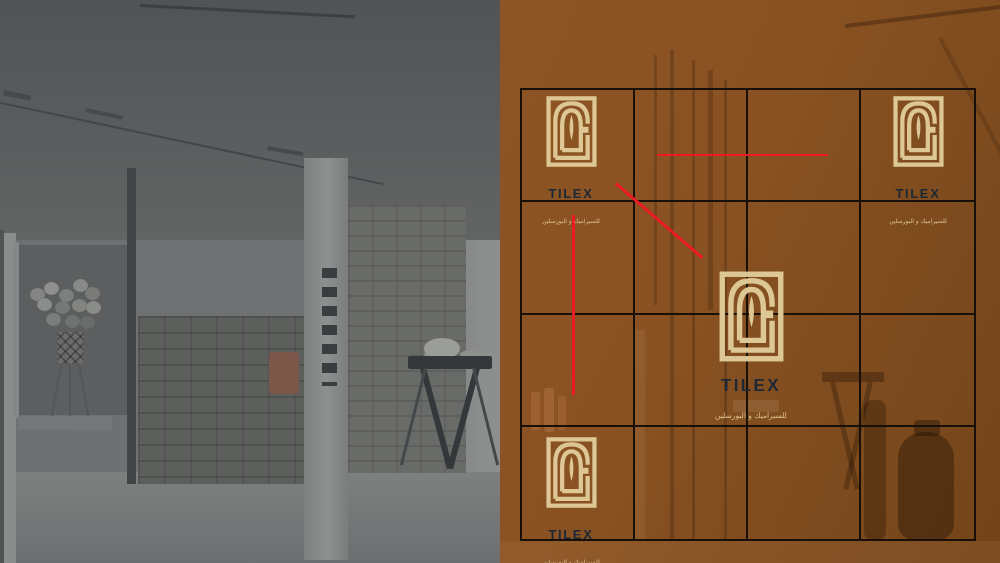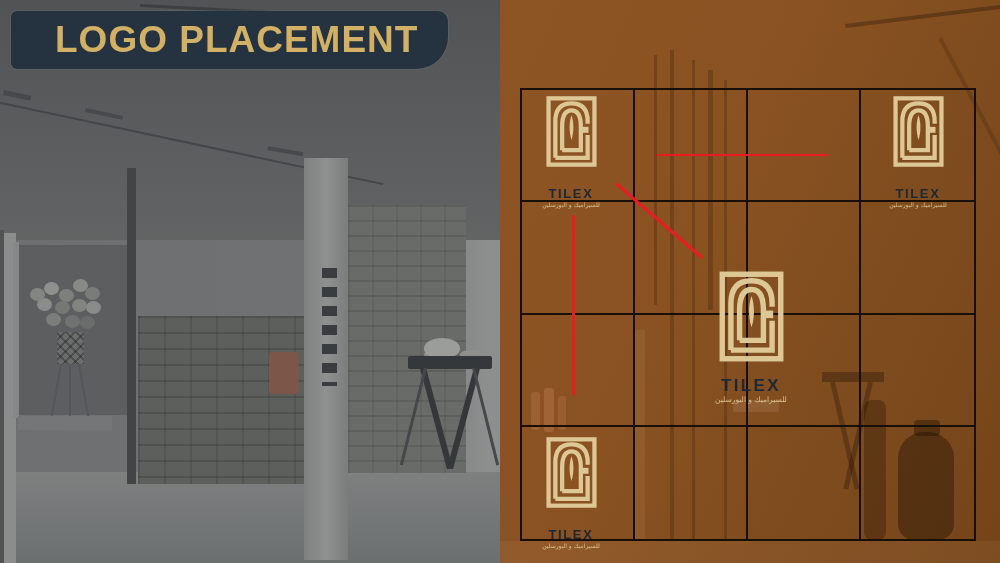--- a/index.html
+++ b/index.html
@@ -107,21 +107,21 @@
   .guide{position:absolute;background:#ec1b23;}
   .guide-h{left:657px;top:153.5px;width:171px;height:2.5px;}
   .guide-v{left:572px;top:215px;width:2.5px;height:180px;}
   .guide-d{left:616px;top:182px;width:114px;height:2.5px;
            transform:rotate(40.7deg);transform-origin:0 50%;}
 
   
   .logo{position:absolute;display:flex;flex-direction:column;align-items:center;}
   .logo .emblem{display:block;}
   .logo-name{font-weight:bold;color:#1c2836;margin-top:15px;line-height:1.05;}
-  .logo-tag{color:#d9c08d;margin-top:0;white-space:nowrap;
+  .logo-tag{color:#d9c08d;margin-top:16px;white-space:nowrap;
             font-family:"DejaVu Sans",sans-serif;direction:rtl;}
   .logo.small{width:64px;}
   .logo.small .emblem{width:51px;height:81px;}
   .logo.small .logo-name{font-size:13px;letter-spacing:1.6px;}
   .logo.small .logo-tag{font-size:6px;}
   .logo.big{width:80px;}
   .logo.big .emblem{width:65px;height:91px;}
   .logo.big .logo-name{font-size:17px;letter-spacing:2.4px;}
   .logo.big .logo-tag{font-size:7.5px;}
   .logo-tl{left:539px;top:91px;}
@@ -282,17 +282,14 @@
         </g>
         <path d="M30 23 C27 31 27 43 30 52 C33 43 33 31 30 23 Z" fill="#ddc795"></path>
         <rect x="43" y="36.5" width="7" height="7" fill="#ddc795"></rect>
       </svg>
       <div class="logo-name">TILEX</div>
       <div class="logo-tag">للسيراميك و البورسلين</div>
     </div>
 
   </div>
 
-  <div class="banner layer-banner">
-    <span>LOGO PLACEMENT</span>
-  </div>
 
 </div>
 
 </body></html>

